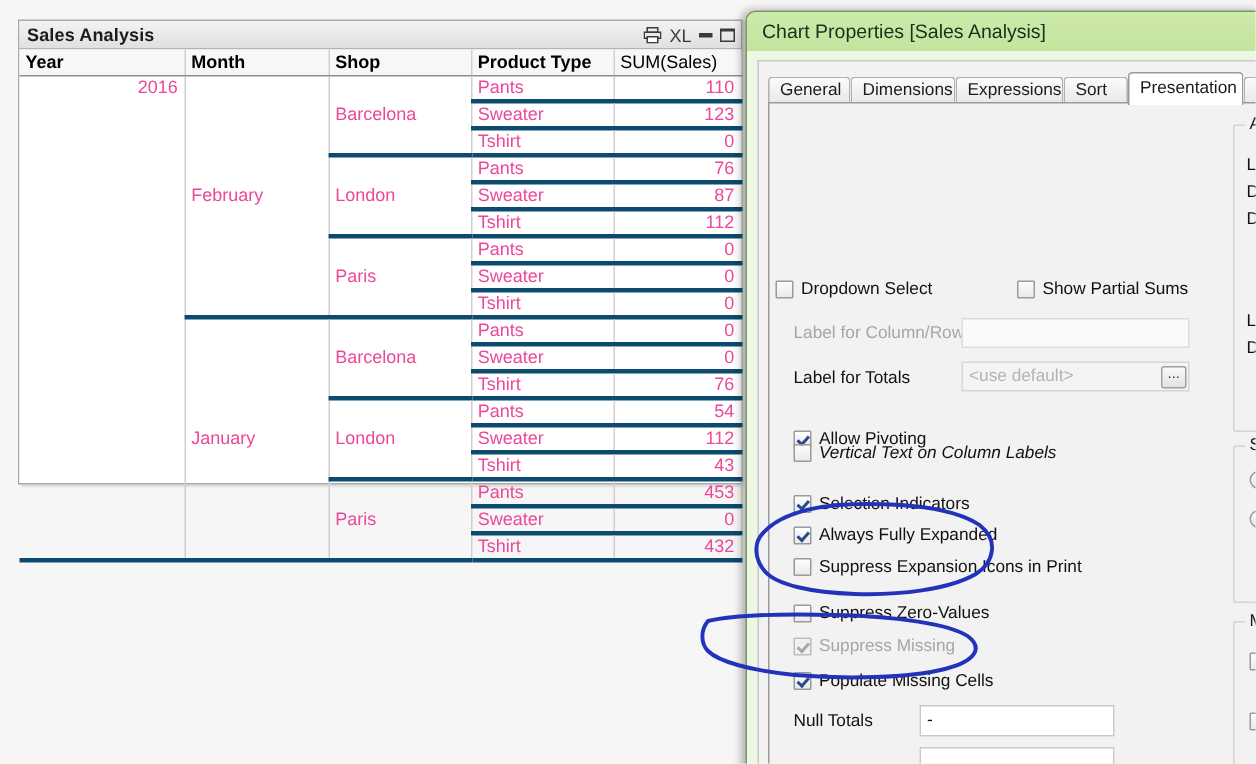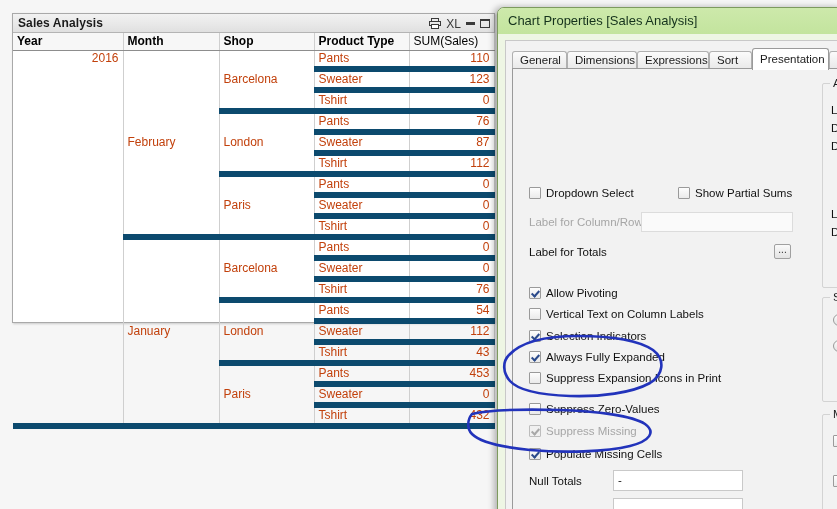--- a/index.html
+++ b/index.html
@@ -42,26 +42,26 @@
   .ic-print svg { display:block; }
   .ic-xl { font-size: 12px; font-family: "Liberation Sans", sans-serif; }
   .ic-min { width: 9px; height: 3px; background: #3a3a3a; margin-bottom: 1px; }
   .ic-max { width: 10px; height: 9px; border: 1px solid #3a3a3a; border-top-width: 2px; box-sizing: border-box; }
 
   
   #grid { position: absolute; left: 0; top: 19px; right: 0; bottom: 0; background:#fff; }
   table.pvt { border-collapse: collapse; table-layout: fixed; width: 481px; }
   table.pvt td, table.pvt th {
     font-size: 12px;
-    color: #c2410c;
+    color: #ec4899;
     padding: 0 4px;
     height: 15px;
     line-height: 15px;
     border-right: 1px solid #cfcfcf;
-    border-bottom: 6px solid #0c4a6e;
+    border-bottom: 3px solid #0c4a6e;
     overflow: hidden; white-space: nowrap;
     box-sizing: border-box;
     vertical-align: top;
   }
   table.pvt th {
     background: #f7f7f7;
     font-weight: bold;
     text-align: left;
     border-bottom: 1px solid #8d8d8d;
     height: 17px; line-height: 17px;
@@ -357,40 +357,41 @@
         <div class="tab" style="left:55px;width:70px">Dimensions</div>
         <div class="tab" style="left:125px;width:72px">Expressions</div>
         <div class="tab" style="left:197px;width:43px">Sort</div>
         <div class="tab active" style="left:240px;width:77px">Presentation</div>
         <div class="tab" style="left:317px;width:40px">Visu</div>
       </div>
 
       <div id="tabpage">
 
 
-        <div class="cbrow" style="left:16px; top:118px;">
+        <div class="cbrow" style="left:4px; top:118px;">
           <span class="cbx"></span>
           <span>Dropdown Select</span>
         </div>
         <div class="cbrow" style="left:165px; top:118px;">
           <span class="cbx"></span>
           <span>Show Partial Sums</span>
         </div>
 
         <span class="lbl dim2" style="left:16px; top:147px;">Label for Column/Row</span>
         <div class="tbox empty-dis" style="left:128px; top:143px; width:152px; height:20px;"></div>
 
         <span class="lbl" style="left:16px; top:177px;">Label for Totals</span>
+        <div class="tbox ghost" style="left:128px; top:172px; width:152px; height:20px;">&lt;use default&gt;</div>
         <div class="ellipsis-btn" style="left:261px; top:175px;">...</div>
 
         <div class="cbrow" style="left:16px; top:218px;">
           <span class="cbx checked"></span>
           <span>Allow Pivoting</span>
         </div>
-        <div class="cbrow" style="left:16px; top:239px;">
+        <div class="cbrow" style="left:16px; top:227px;font-style:italic;">
           <span class="cbx"></span>
           <span>Vertical Text on Column Labels</span>
         </div>
         <div class="cbrow" style="left:16px; top:261px;">
           <span class="cbx checked"></span>
           <span>Selection Indicators</span>
         </div>
         <div class="cbrow" style="left:16px; top:282px;">
           <span class="cbx checked"></span>
           <span>Always Fully Expanded</span>

